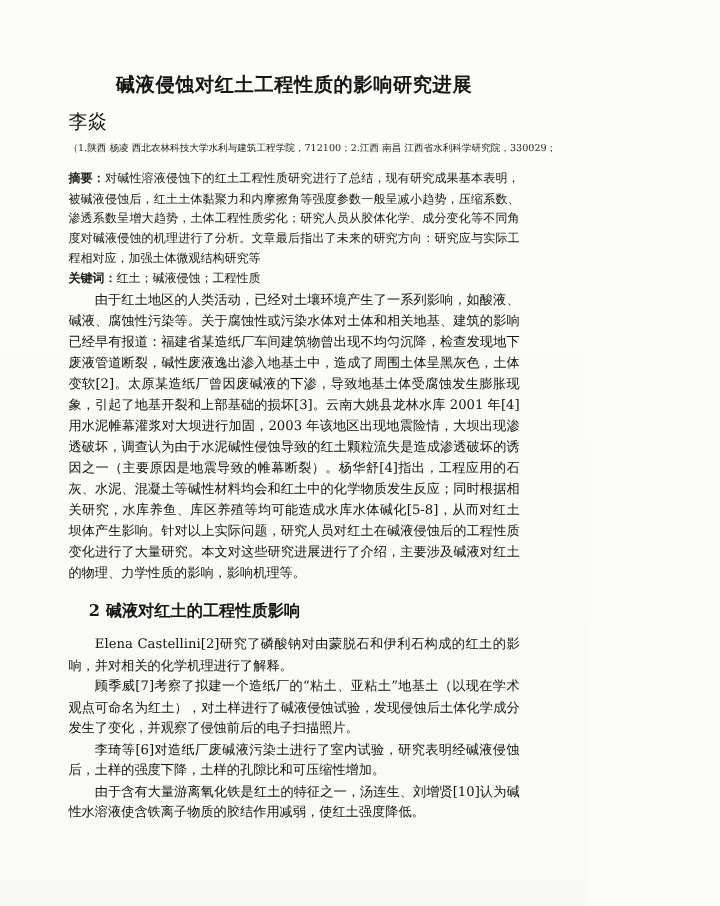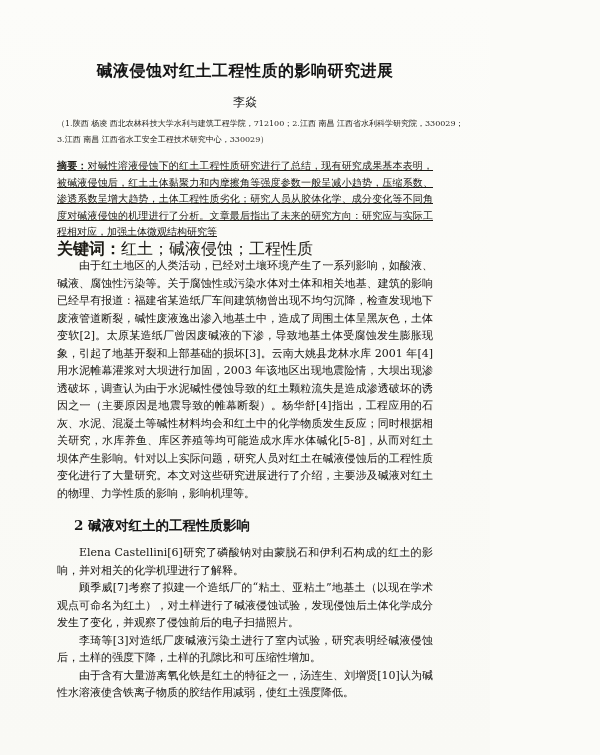--- a/index.html
+++ b/index.html
@@ -25,41 +25,41 @@
   .title {
     margin: 0 0 10px 0;
     font-size: 16px;
     line-height: 22px;
     font-weight: bold;
     text-align: center;
     letter-spacing: 0.5px;
   }
   .author {
     margin: 12px 0 6px 0;
-    font-size: 12px;
+    font-size: 16px;
     line-height: 16px;
-    text-align: center;
+    text-align: left;
   }
   .affil {
     font-size: 8px;
     line-height: 16px;
+    text-align: center;
     color: #26241f;
     white-space: nowrap;
   }
   .abstract {
     margin: 10px 0 0 0;
     font-size: 10px;
     line-height: 16.5px;
     text-align: justify;
     color: #1b1914;
-    text-decoration: underline;
   }
   .keywords {
     margin: 0;
-    font-size: 16px;
+    font-size: 10px;
     line-height: 16.5px;
     text-align: left;
     color: #1b1914;
   }
   .lbl {
     font-weight: bold;
   }
   .sec-heading {
     margin: 12px 0 10px 0;
     font-size: 13.5px;
@@ -83,37 +83,36 @@
 </head>
 <body>
 
 <div class="page">
 
   <h1 class="title">碱液侵蚀对红土工程性质的影响研究进展</h1>
 
   <div class="author">李焱</div>
 
   <div class="affil">（1.陕西 杨凌 西北农林科技大学水利与建筑工程学院，712100；2.江西 南昌 江西省水利科学研究院，330029；</div>
-  <div class="affil">3.江西 南昌 江西省水工安全工程技术研究中心，330029）</div>
 
   <p class="abstract">
     <span class="lbl">摘要：</span><span>对碱性溶液侵蚀下的红土工程性质研究进行了总结，现有研究成果基本表明，被碱液侵蚀后，红土土体黏聚力和内摩擦角等强度参数一般呈减小趋势，压缩系数、渗透系数呈增大趋势，土体工程性质劣化；研究人员从胶体化学、成分变化等不同角度对碱液侵蚀的机理进行了分析。文章最后指出了未来的研究方向：研究应与实际工程相对应，加强土体微观结构研究等</span>
   </p>
 
   <p class="keywords">
     <span class="lbl">关键词：</span><span>红土；碱液侵蚀；工程性质</span>
   </p>
 
 
 
   <p class="body-para">由于红土地区的人类活动，已经对土壤环境产生了一系列影响，如酸液、碱液、腐蚀性污染等。关于腐蚀性或污染水体对土体和相关地基、建筑的影响已经早有报道：福建省某造纸厂车间建筑物曾出现不均匀沉降，检查发现地下废液管道断裂，碱性废液逸出渗入地基土中，造成了周围土体呈黑灰色，土体变软[2]。太原某造纸厂曾因废碱液的下渗，导致地基土体受腐蚀发生膨胀现象，引起了地基开裂和上部基础的损坏[3]。云南大姚县龙林水库 2001 年[4]用水泥帷幕灌浆对大坝进行加固，2003 年该地区出现地震险情，大坝出现渗透破坏，调查认为由于水泥碱性侵蚀导致的红土颗粒流失是造成渗透破坏的诱因之一（主要原因是地震导致的帷幕断裂）。杨华舒[4]指出，工程应用的石灰、水泥、混凝土等碱性材料均会和红土中的化学物质发生反应；同时根据相关研究，水库养鱼、库区养殖等均可能造成水库水体碱化[5-8]，从而对红土坝体产生影响。针对以上实际问题，研究人员对红土在碱液侵蚀后的工程性质变化进行了大量研究。本文对这些研究进展进行了介绍，主要涉及碱液对红土的物理、力学性质的影响，影响机理等。</p>
 
   <h2 class="sec-heading second">2 碱液对红土的工程性质影响</h2>
 
-  <p class="body-para">Elena Castellini[6]研究了磷酸钠对由蒙脱石和伊利石构成的红土的影响，并对相关的化学机理进行了解释。</p>
+  <p class="body-para">Elena Castellini[2]研究了磷酸钠对由蒙脱石和伊利石构成的红土的影响，并对相关的化学机理进行了解释。</p>
 
   <p class="body-para">顾季威[7]考察了拟建一个造纸厂的“粘土、亚粘土”地基土（以现在学术观点可命名为红土），对土样进行了碱液侵蚀试验，发现侵蚀后土体化学成分发生了变化，并观察了侵蚀前后的电子扫描照片。</p>
 
-  <p class="body-para">李琦等[3]对造纸厂废碱液污染土进行了室内试验，研究表明经碱液侵蚀后，土样的强度下降，土样的孔隙比和可压缩性增加。</p>
+  <p class="body-para">李琦等[6]对造纸厂废碱液污染土进行了室内试验，研究表明经碱液侵蚀后，土样的强度下降，土样的孔隙比和可压缩性增加。</p>
 
   <p class="body-para">由于含有大量游离氧化铁是红土的特征之一，汤连生、刘增贤[10]认为碱性水溶液使含铁离子物质的胶结作用减弱，使红土强度降低。</p>
 
 </div>
 
 </body></html>

